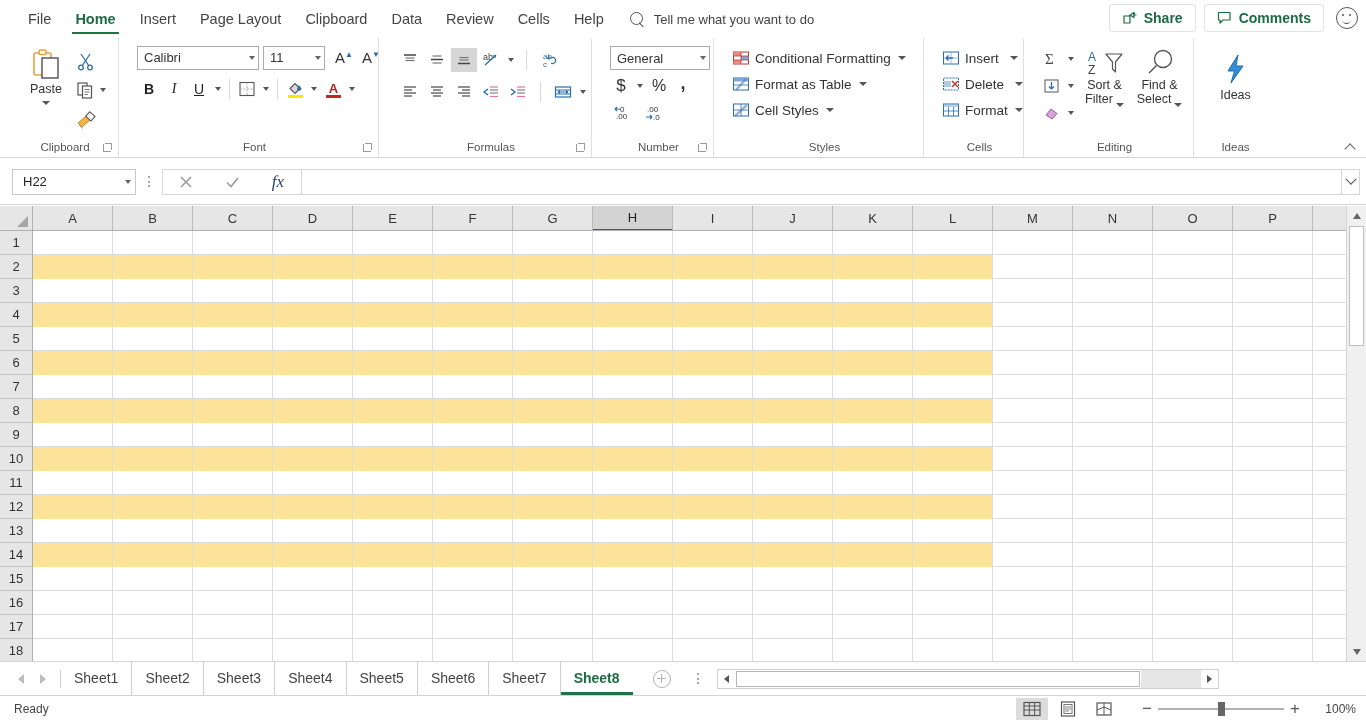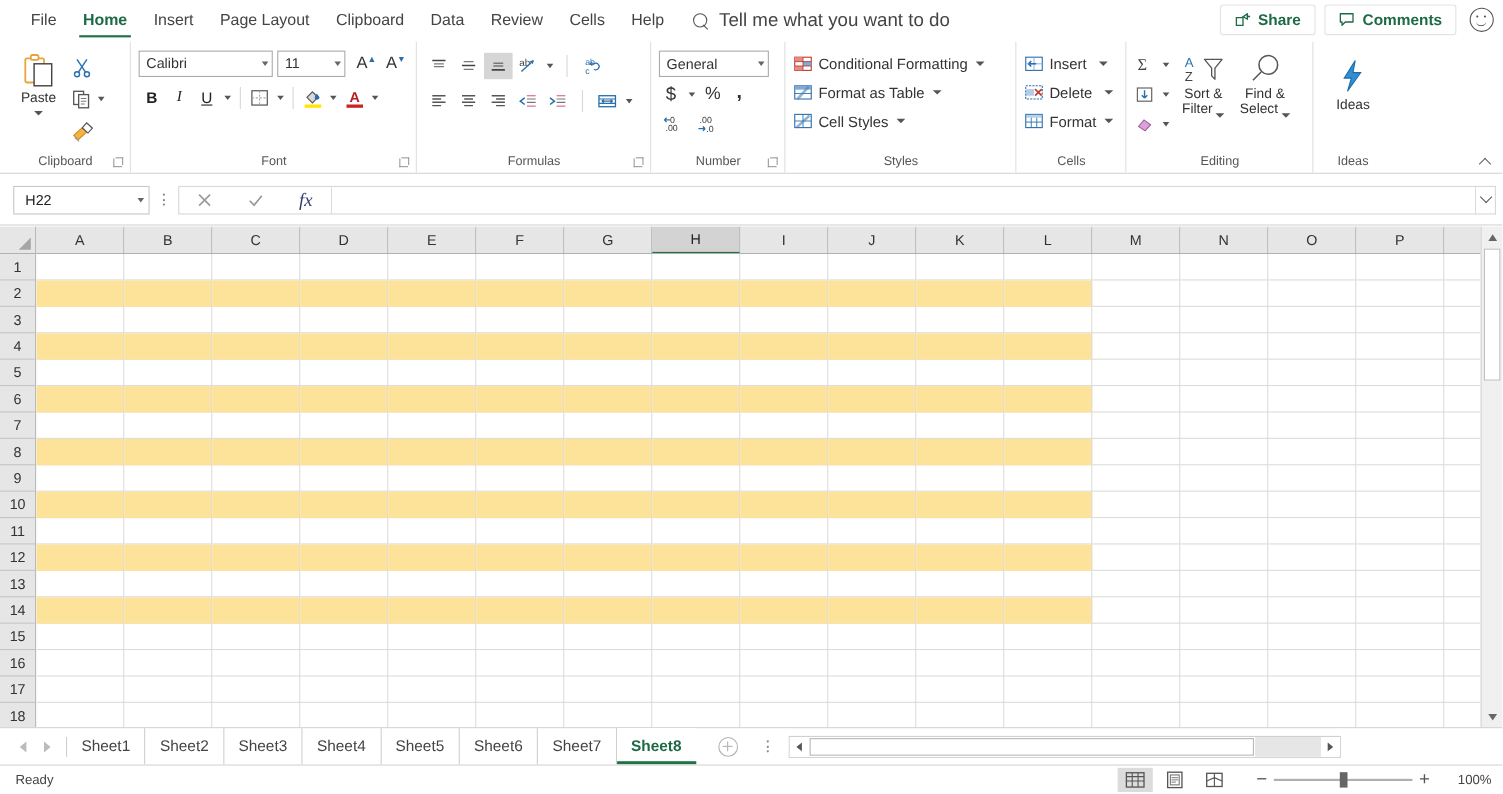--- a/index.html
+++ b/index.html
@@ -23,21 +23,21 @@
     white-space: nowrap;
   }
   .rb-tab:first-child { margin-left: 16px; }
   .rb-tab.active { color: #1d6b44; font-weight: bold; }
   .rb-tab.active::after {
     content: ""; position: absolute; left: 9px; right: 9px; bottom: 4px;
     height: 2.5px; background: #217346;
   }
   .tellme {
     display: flex; align-items: center; gap: 9px; margin-left: 14px;
-    font-size: 17px; color: #444; cursor: text; white-space: nowrap;
+    font-size: 13px; color: #444; cursor: text; white-space: nowrap;
   }
   .tellme .mag { width: 15px; height: 15px; position: relative; flex: none; }
   .tellme .mag::before {
     content: ""; position: absolute; left: 0; top: 0; width: 11px; height: 11px;
     border: 1.4px solid #555; border-radius: 50%;
   }
   .tellme .mag::after {
     content: ""; position: absolute; left: 9.5px; top: 10px; width: 6px; height: 1.4px;
     background: #555; transform: rotate(45deg); transform-origin: left center;
   }
@@ -60,21 +60,21 @@
     content: ""; position: absolute; left: 5px; top: 10px; width: 9px; height: 5px;
     border-bottom: 1.4px solid #555; border-radius: 0 0 9px 9px;
   }
 
   
   .ribbon {
     position: absolute; top: 38px; left: 0; width: 1366px; height: 120px;
     background: #fff; border-bottom: 1px solid #d4d4d4;
     display: flex; align-items: stretch;
   }
-  .grp { position: relative; display: flex; flex-direction: column; padding: 4px 0 0 1px; }
+  .grp { position: relative; display: flex; flex-direction: column; padding: 4px 0 0 12px; }
   .grp + .grp { border-left: 1px solid #e0e0e0; }
   .grp-body { flex: 1; display: flex; align-items: flex-start; padding: 2px 6px 0 6px; }
   .grp-label {
     height: 20px; font-size: 11.5px; color: #555; text-align: center;
     display: flex; align-items: center; justify-content: center; position: relative;
   }
   .launcher {
     position: absolute; right: 6px; bottom: 4px; width: 10px; height: 10px;
     cursor: pointer; opacity: .65;
   }

